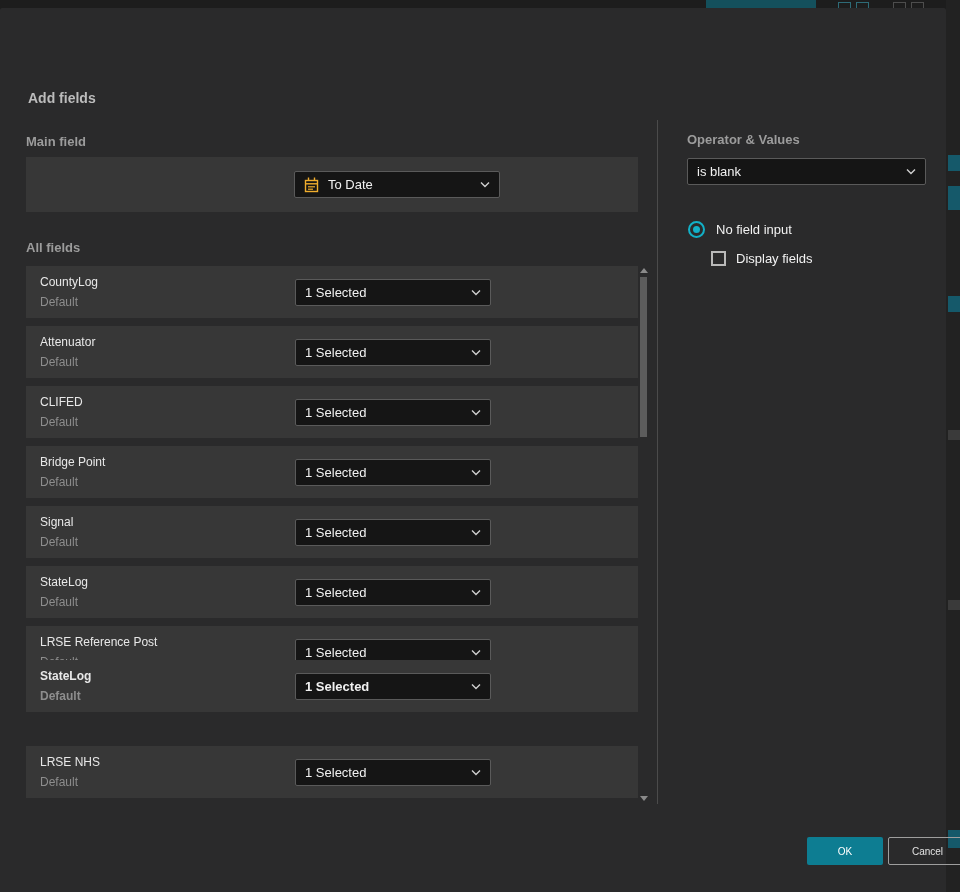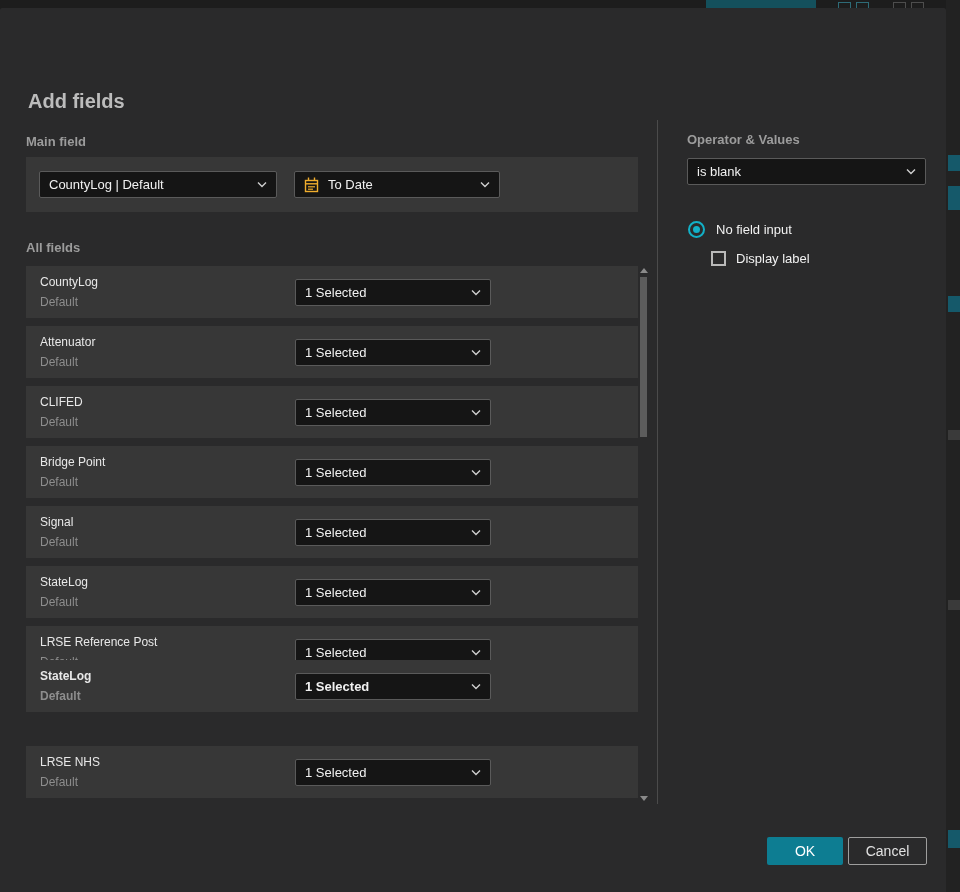--- a/index.html
+++ b/index.html
@@ -35,21 +35,21 @@
     position:absolute; left:0; top:0; width:100%; height:46px;
     border-bottom:1px solid #525252;
     display:flex; align-items:center;
   }
   .modal-title { margin-left:12px; font-size:16px; color:#d8d8d8; letter-spacing:0.2px; }
   .close-btn {
     position:absolute; right:8px; top:12px; width:26px; height:24px;
     display:flex; align-items:center; justify-content:center; cursor:pointer;
   }
 
-  .h-section { position:absolute; left:28px; top:82px; font-size:20px; font-weight:bold; color:#bcbcbc; }
+  .h-section { position:absolute; left:28px; top:82px; font-size:14px; font-weight:bold; color:#bcbcbc; }
   .sub-label { position:absolute; font-size:13px; font-weight:bold; color:#9c9c9c; }
 
   
   .panel { position:absolute; background:#373737; }
   .main-field-panel { left:26px; top:149px; width:612px; height:55px; }
 
   .dropdown {
     position:absolute; height:27px; background:#151515;
     border:1px solid #5a5a5a; border-radius:2px;
     display:flex; align-items:center; padding:12px 9px;
@@ -85,23 +85,23 @@
     width:17px; height:17px; border-radius:50%;
     border:2px solid #12b0c7; display:flex; align-items:center; justify-content:center;
   }
   .radio-inner { width:7px; height:7px; border-radius:50%; background:#12b0c7; }
   .check-row { position:absolute; left:711px; top:243px; display:flex; align-items:center; gap:10px; cursor:pointer; }
   .checkbox { width:15px; height:15px; border:2px solid #b9b9b9; background:transparent; }
   .ctl-label { font-size:13px; color:#f2f2f2; }
 
   
   .btn {
-    position:absolute; top:829px; height:28px; font-size:14px;
+    position:absolute; top:829px; height:28px; font-size:10px;
     display:flex; align-items:center; justify-content:center;
-    cursor:pointer; border-radius:2px;
+    cursor:pointer; border-radius:2px;margin-left:40px;
   }
   .btn-ok { left:767px; width:76px; background:#0d7d92; color:#ffffff; }
   .btn-cancel { left:848px; width:79px; background:transparent; border:1px solid #9e9e9e; color:#e2e2e2;text-align:right; }
 </style>
 </head>
 <body>
 
 <div class="backdrop-top">
   <div class="live-view-btn">
     
@@ -121,28 +121,20 @@
   <div class="frag teal" style="top:830px; height:18px;"></div>
 </div>
 
 <div class="modal">
 
 
   <div class="h-section">Add fields</div>
 
   <div class="sub-label" style="left:26px; top:126px;">Main field</div>
   <div class="panel main-field-panel">
-    <div class="dropdown field-dd">
-      <span class="dd-label">CountyLog | Default</span>
-      <span class="dd-chevron">
-        <svg width="10" height="7" viewBox="0 0 10 7">
-            <path d="M1 1.5 L5 5.5 L9 1.5" stroke="#cfcfcf" stroke-width="1.4" fill="none"></path>
-          </svg>
-      </span>
-    </div>
     <div class="dropdown date-dd">
       <span class="cal-icon">
         <svg width="15" height="16" viewBox="0 0 15 16">
           <rect x="1.5" y="3.5" width="12" height="11" fill="none" stroke="#f0ad2d" stroke-width="1.4"></rect>
           <line x1="1.5" y1="6.8" x2="13.5" y2="6.8" stroke="#f0ad2d" stroke-width="1.4"></line>
           <line x1="4.5" y1="0.5" x2="4.5" y2="3.5" stroke="#f0ad2d" stroke-width="1.4"></line>
           <line x1="10.5" y1="0.5" x2="10.5" y2="3.5" stroke="#f0ad2d" stroke-width="1.4"></line>
           <line x1="4" y1="9.8" x2="11" y2="9.8" stroke="#f0ad2d" stroke-width="1.2"></line>
           <line x1="4" y1="12.2" x2="9" y2="12.2" stroke="#f0ad2d" stroke-width="1.2"></line>
         </svg>
@@ -297,19 +289,19 @@
 
   <div class="radio-row">
     <span class="radio-outer">
         <span class="radio-inner"></span>
       </span>
     <span class="ctl-label">No field input</span>
   </div>
 
   <div class="check-row">
     <span class="checkbox"></span>
-    <span class="ctl-label">Display label</span>
+    <span class="ctl-label">Display fields</span>
   </div>
 
   <div class="btn btn-ok">OK</div>
   <div class="btn btn-cancel">Cancel</div>
 
 </div>
 
 </body></html>

